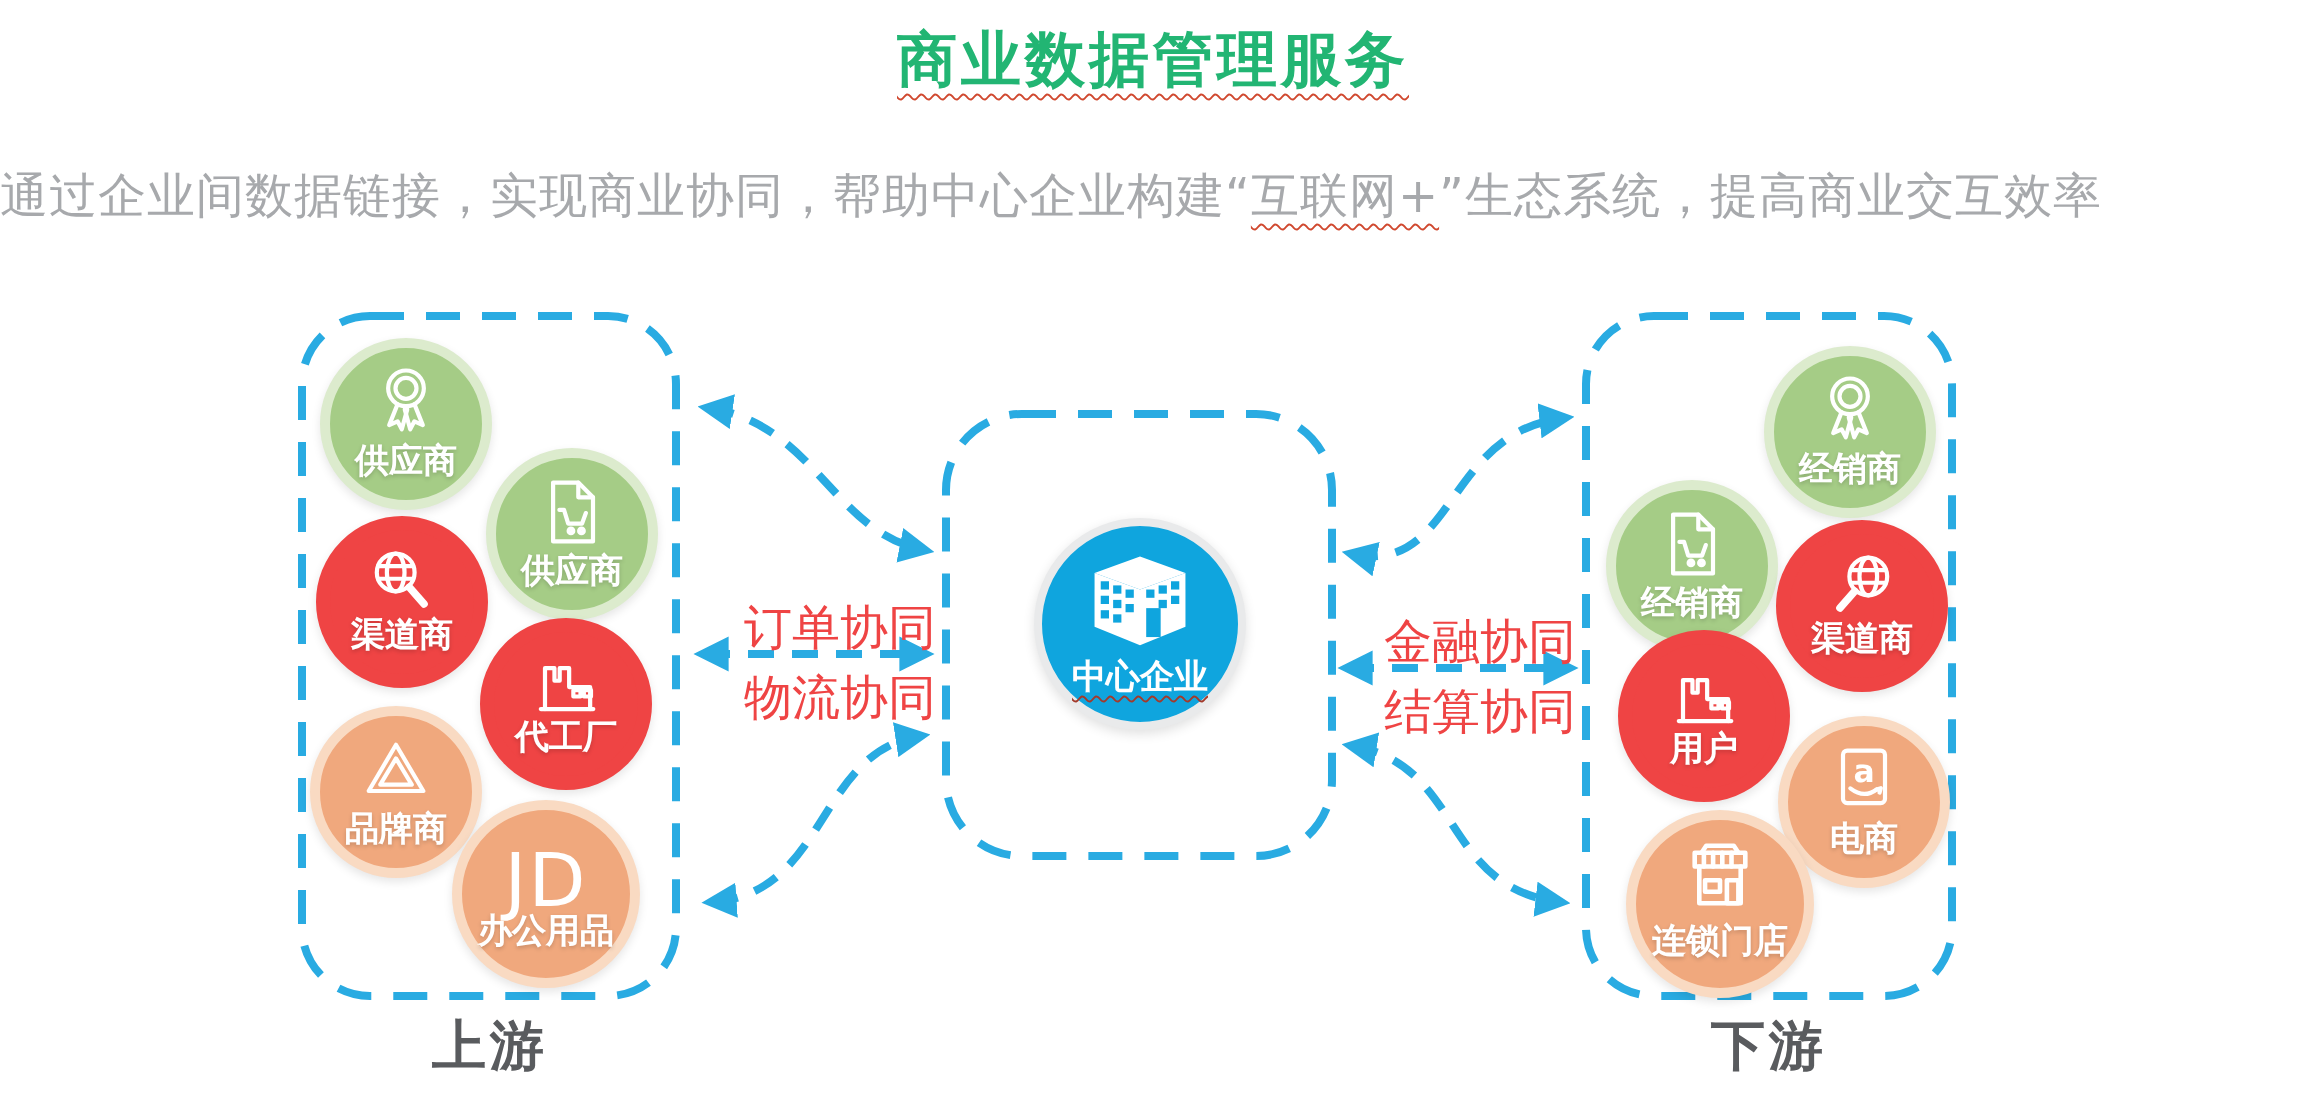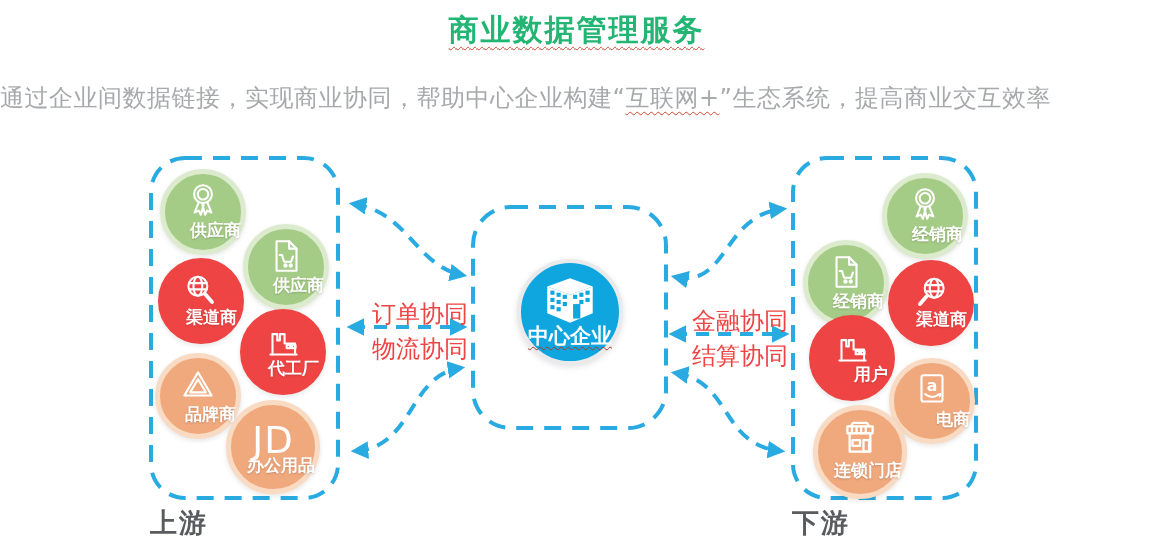--- a/index.html
+++ b/index.html
@@ -27,48 +27,48 @@
     position:absolute;width:86px;height:86px;border-radius:50%;box-sizing:border-box;
     box-shadow:0 2px 5px rgba(0,0,0,0.10);
   }
   .node.size-l{width:94px;height:94px;}
   .node.green{background:#A5CC86;border:5px solid #DCEBCD;}
   .node.blue{background:#ef4444;border:7px solid #ef4444;}
   .node.orange{background:#F0A87D;border:5px solid #F9DAC2;}
   .node .icon{position:absolute;top:6px;left:50%;transform:translateX(-50%);}
   .node .icon svg{display:block;}
   .node .nlabel{
-    position:absolute;bottom:8px;left:0;width:100%;text-align:right;
+    position:absolute;bottom:8px;left:0;width:100%;text-align:center;
     color:#fff;font-weight:bold;font-size:17px;text-shadow:0 1px 2px rgba(0,0,0,0.18);
     white-space:nowrap;
   }
   .node .icon-text{
     position:absolute;top:14px;left:0;width:100%;text-align:center;
     color:#fff;font-size:37px;font-weight:400;letter-spacing:1px;
   }
   .node.size-l .nlabel{bottom:12px;}
   
   .hub{
     position:absolute;left:517px;top:259px;width:106px;height:106px;border-radius:50%;
     box-sizing:border-box;background:#0FA5DE;border:4px solid #E9EAEB;
     box-shadow:0 2px 6px rgba(0,0,0,0.12);
   }
   .hub .icon{position:absolute;top:8px;left:50%;transform:translateX(-50%);}
   .hub .hlabel{
     position:absolute;bottom:11px;left:0;width:100%;text-align:center;color:#fff;
-    font-weight:bold;font-size:21px;
+    font-weight:bold;font-size:17px;
     text-decoration:underline wavy #A33A2B 1px;text-underline-offset:3px;
   }
   
   .link-label{
     position:absolute;color:#ef4444;font-size:24px;text-align:right;white-space:nowrap;
   }
   
   .caption{
-    position:absolute;top:505px;color:#595B5E;
+    position:absolute;top:505px;text-align:center;color:#595B5E;
     font-size:27px;font-weight:bold;letter-spacing:2px;
   }
   .caption.up{left:150px;width:190px;}
   .caption.down{left:792px;width:185px;}
   .ic{stroke:#fff;fill:none;stroke-width:2;stroke-linecap:round;stroke-linejoin:round;}
 </style>
 </head>
 <body>
 
 <div class="stage">

